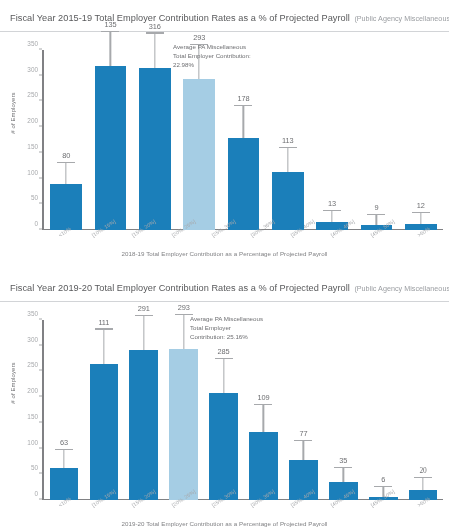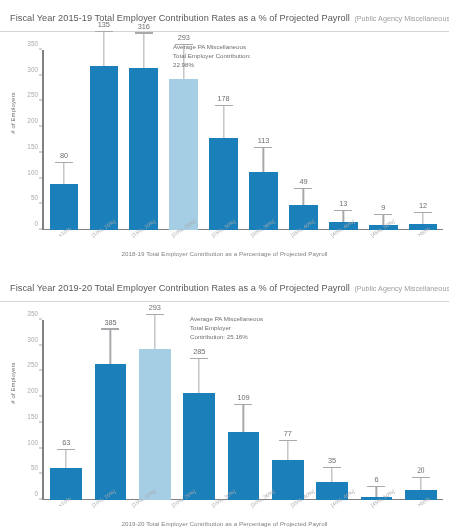--- a/index.html
+++ b/index.html
@@ -218,26 +218,20 @@
               <div class="bar" style="height: 50.8571%;"></div>
               <div class="errbar" style="bottom: 50.8571%; height: 32.14px;"></div>
               <div class="errcap" style="bottom: calc(50.8571% + 32.14px);"></div>
               <div class="barvalue" style="bottom: calc(50.8571% + 35.14px);">178</div>
             </div>
             <div class="barcell">
               <div class="bar" style="height: 32.2857%;"></div>
               <div class="errbar" style="bottom: 32.2857%; height: 23.69px;"></div>
               <div class="errcap" style="bottom: calc(32.2857% + 23.69px);"></div>
               <div class="barvalue" style="bottom: calc(32.2857% + 26.69px);">113</div>
-            </div>
-            <div class="barcell">
-              <div class="bar" style="height: 14%;"></div>
-              <div class="errbar" style="bottom: 14%; height: 15.37px;"></div>
-              <div class="errcap" style="bottom: calc(14% + 15.37px);"></div>
-              <div class="barvalue" style="bottom: calc(14% + 18.37px);">49</div>
             </div>
             <div class="barcell">
               <div class="bar" style="height: 4.28571%;"></div>
               <div class="errbar" style="bottom: 4.28571%; height: 10.95px;"></div>
               <div class="errcap" style="bottom: calc(4.28571% + 10.95px);"></div>
               <div class="barvalue" style="bottom: calc(4.28571% + 13.95px);">13</div>
             </div>
             <div class="barcell">
               <div class="bar" style="height: 2.57143%;"></div>
               <div class="errbar" style="bottom: 2.57143%; height: 10.17px;"></div>
@@ -323,21 +317,27 @@
             <div class="barcell">
               <div class="bar" style="height: 18%;"></div>
               <div class="errbar" style="bottom: 18%; height: 17.19px;"></div>
               <div class="errcap" style="bottom: calc(18% + 17.19px);"></div>
               <div class="barvalue" style="bottom: calc(18% + 20.19px);">63</div>
             </div>
             <div class="barcell">
               <div class="bar" style="height: 75.7143%;"></div>
               <div class="errbar" style="bottom: 75.7143%; height: 34px;"></div>
               <div class="errcap" style="bottom: calc(75.7143% + 34px);"></div>
-              <div class="barvalue" style="bottom: calc(75.7143% + 37px);">385</div>
+              <div class="barvalue" style="bottom: calc(75.7143% + 37px);">111</div>
+            </div>
+            <div class="barcell">
+              <div class="bar" style="height: 83.1429%;"></div>
+              <div class="errbar" style="bottom: 83.1429%; height: 34px;"></div>
+              <div class="errcap" style="bottom: calc(83.1429% + 34px);"></div>
+              <div class="barvalue" style="bottom: calc(83.1429% + 37px);">291</div>
             </div>
             <div class="barcell">
               <div class="bar highlight" style="height: 83.7143%;"></div>
               <div class="errbar" style="bottom: 83.7143%; height: 34px;"></div>
               <div class="errcap" style="bottom: calc(83.7143% + 34px);"></div>
               <div class="barvalue" style="bottom: calc(83.7143% + 37px);">293</div>
             </div>
             <div class="barcell">
               <div class="bar" style="height: 59.4286%;"></div>
               <div class="errbar" style="bottom: 59.4286%; height: 34px;"></div>

